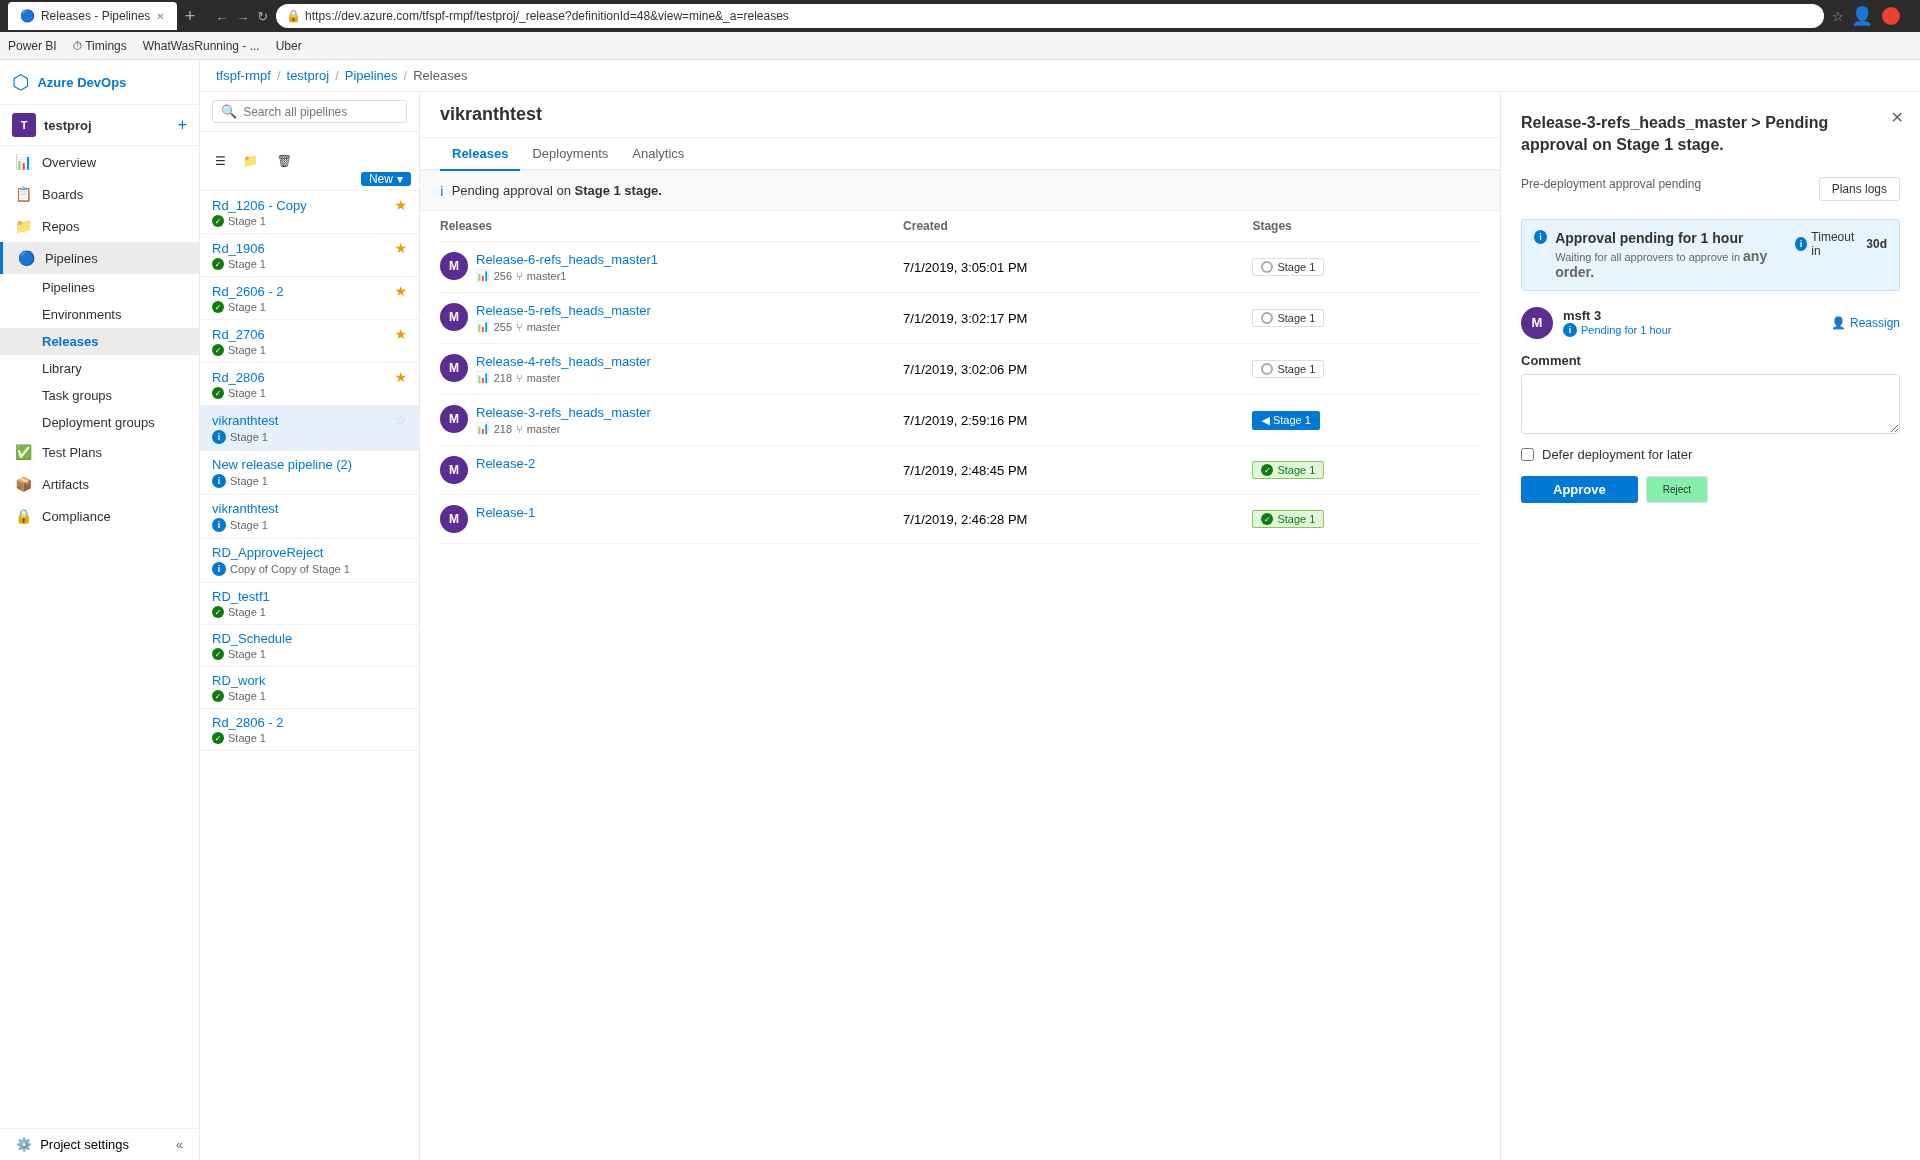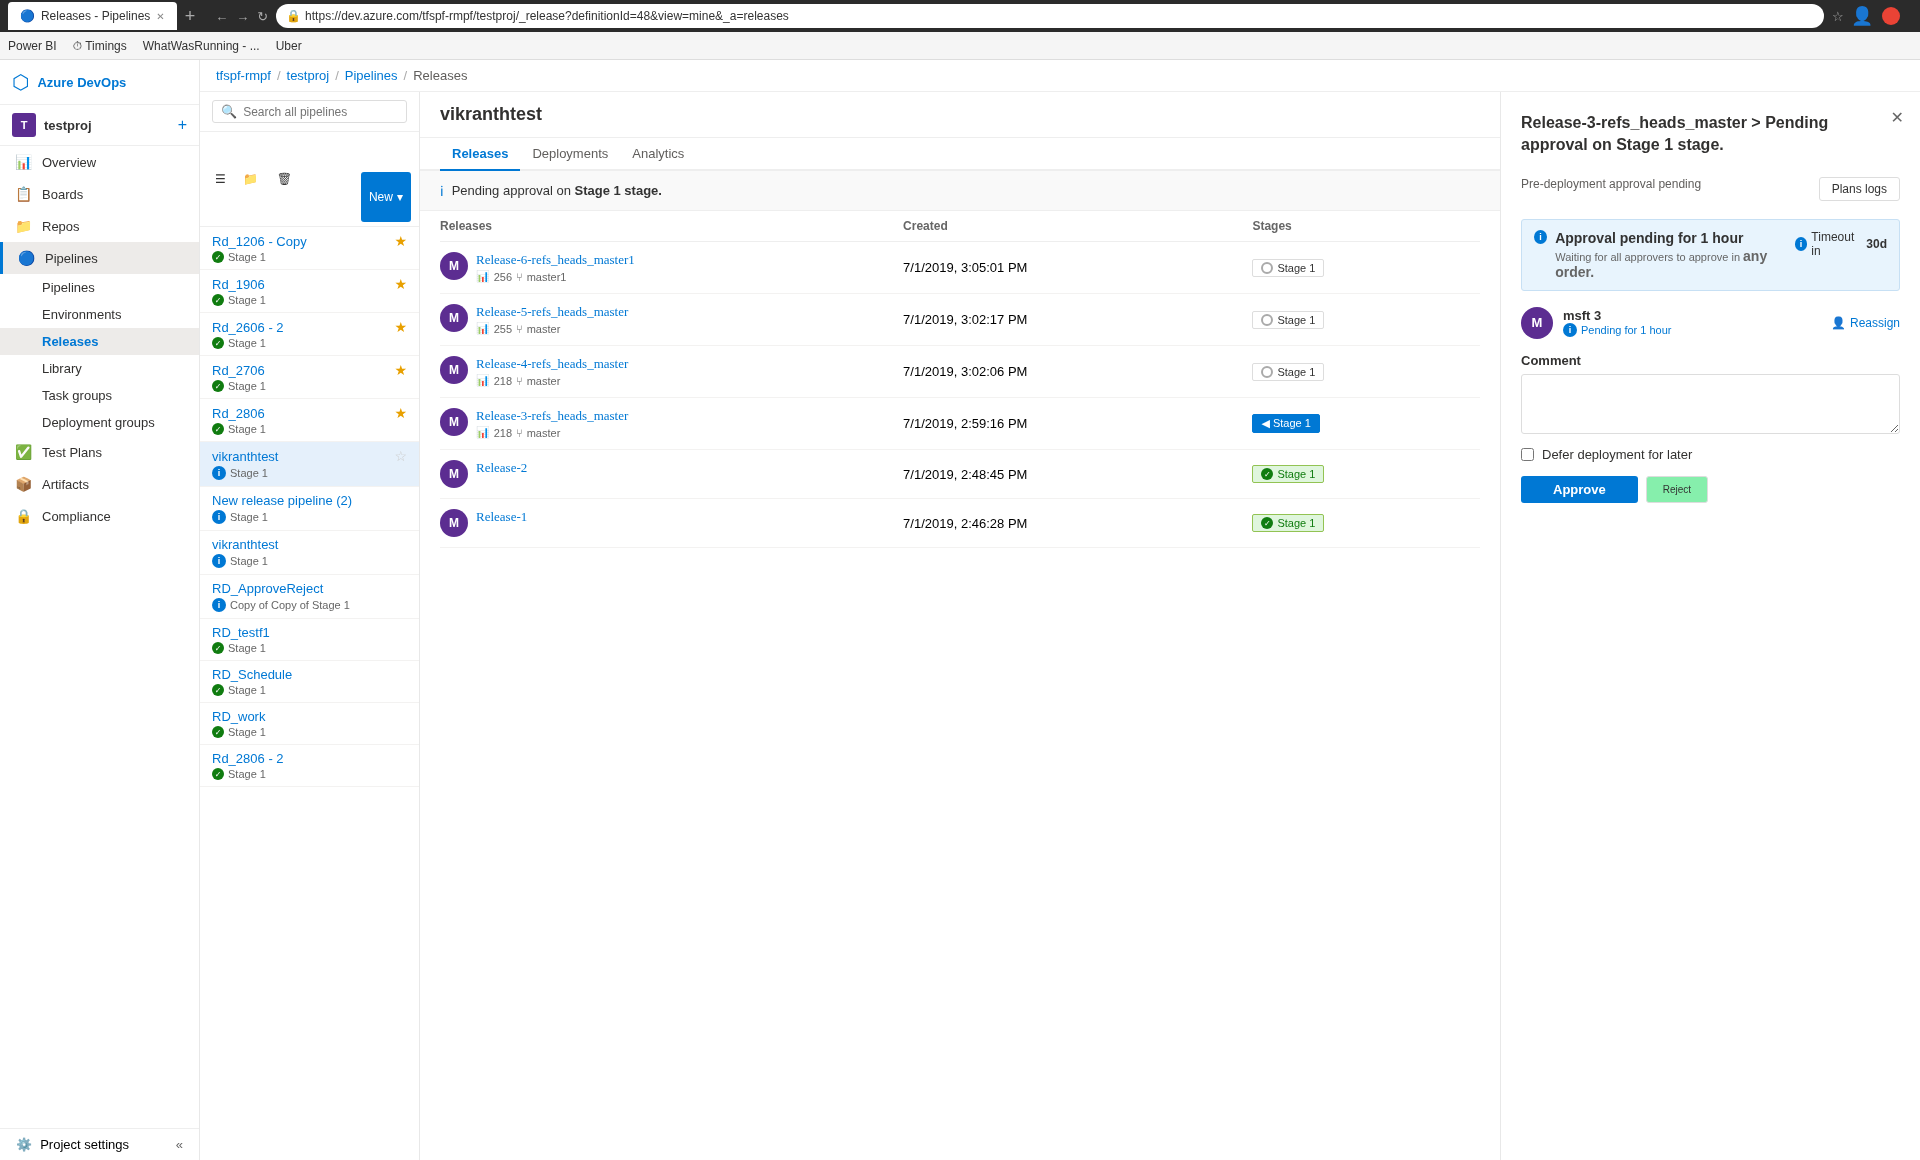--- a/index.html
+++ b/index.html
@@ -40,42 +40,42 @@
     
     .content-body { display: flex; flex: 1; overflow: hidden; }
 
     
     .pipeline-list { width: 220px; border-right: 1px solid #e8e8e8; display: flex; flex-direction: column; overflow: hidden; }
     .pipeline-list-header { padding: 8px 12px; display: flex; align-items: center; gap: 6px; border-bottom: 1px solid #eee; }
     .search-box { flex: 1; display: flex; align-items: center; gap: 6px; border: 1px solid #ddd; border-radius: 3px; padding: 3px 8px; }
     .search-box input { border: none; outline: none; font-size: 12px; background: transparent; width: 100%; }
     .list-toolbar { padding: 4px 8px; display: flex; align-items: center; gap: 4px; border-bottom: 1px solid #eee; }
     .toolbar-btn { padding: 4px 6px; border: 1px solid transparent; border-radius: 3px; cursor: pointer; background: transparent; font-size: 12px; color: #333; display: flex; align-items: center; gap: 4px; }
-    .new-btn { background: #0078d4; color: #fff; border-radius: 3px; padding: 18px 8px; cursor: pointer; font-size: 12px; display: flex; align-items: center; gap: 4px; border: none; margin-top: 36px; }
+    .new-btn { background: #0078d4; color: #fff; border-radius: 3px; padding: 0 8px; cursor: pointer; font-size: 12px; display: flex; align-items: center; gap: 4px; border: none; margin-top: 36px; }
     .pipeline-items { flex: 1; overflow-y: auto; }
     .pipeline-item { padding: 6px 12px; cursor: pointer; border-bottom: 1px solid #f3f2f1; }
     .pipeline-item.active { background: #e5f0fb; }
     .pipeline-item-name { font-size: 13px; color: #0078d4; font-weight: 500; display: flex; align-items: center; justify-content: space-between; }
     .pipeline-item-stage { font-size: 11px; color: #666; display: flex; align-items: center; gap: 4px; margin-top: 2px; }
     .star-icon { color: #e8a000; font-size: 14px; }
     .star-empty { color: #ccc; font-size: 14px; }
 
     
     .release-detail { flex: 1; overflow-y: auto; padding: 0; }
     .release-title { padding: 12px 20px; font-size: 18px; font-weight: 600; color: #323130; border-bottom: 1px solid #eee; }
     .release-tabs { display: flex; gap: 0; border-bottom: 2px solid #eee; padding: 0 20px; }
     .release-tab { padding: 8px 12px; cursor: pointer; font-size: 13px; color: #605e5c; border-bottom: 2px solid transparent; margin-bottom: -2px; }
     .release-tab.active { color: #0078d4; border-bottom: 2px solid #0078d4; font-weight: 600; }
     .approval-banner { display: flex; align-items: center; gap: 8px; padding: 10px 20px; background: #f9f9f9; border-bottom: 1px solid #eee; font-size: 13px; color: #333; }
     .approval-icon { color: #0078d4; font-size: 14px; }
     .releases-table { padding: 0 20px; }
     .table-header { display: grid; grid-template-columns: 2fr 1.5fr 1fr; gap: 8px; padding: 8px 0; border-bottom: 1px solid #eee; font-size: 12px; color: #666; font-weight: 600; }
     .table-row { display: grid; grid-template-columns: 2fr 1.5fr 1fr; gap: 8px; padding: 10px 0; border-bottom: 1px solid #f3f2f1; align-items: center; }
     .release-avatar { width: 28px; height: 28px; background: #5c2d91; border-radius: 50%; display: flex; align-items: center; justify-content: center; color: white; font-size: 12px; font-weight: bold; margin-right: 8px; flex-shrink: 0; }
-    .release-link { color: #0078d4; cursor: pointer; font-size: 13px; text-decoration: none; font-family: Liberation Serif, serif; }
+    .release-link { color: #0078d4; cursor: pointer; font-size: 13px; text-decoration: none; }
     .release-meta { font-size: 11px; color: #666; display: flex; align-items: center; gap: 4px; margin-top: 2px; }
     .release-name-cell { display: flex; align-items: flex-start; }
     .stage-badge { padding: 2px 8px; border-radius: 2px; font-size: 11px; display: inline-flex; align-items: center; gap: 4px; }
     .stage-badge.success { background: #dff6dd; color: #107c10; border: 1px solid #92c353; }
     .stage-badge.active { background: #0078d4; color: white; border: 1px solid #0078d4; }
     .stage-badge.outline { background: #fff; color: #333; border: 1px solid #ddd; }
 
     
     .approval-panel { width: 420px; border-left: 1px solid #e8e8e8; padding: 20px; overflow-y: auto; background: #fff; position: relative; }
     .approval-panel-title { font-size: 16px; font-weight: 600; color: #323130; line-height: 1.4; margin-bottom: 12px; padding-right: 24px; }

